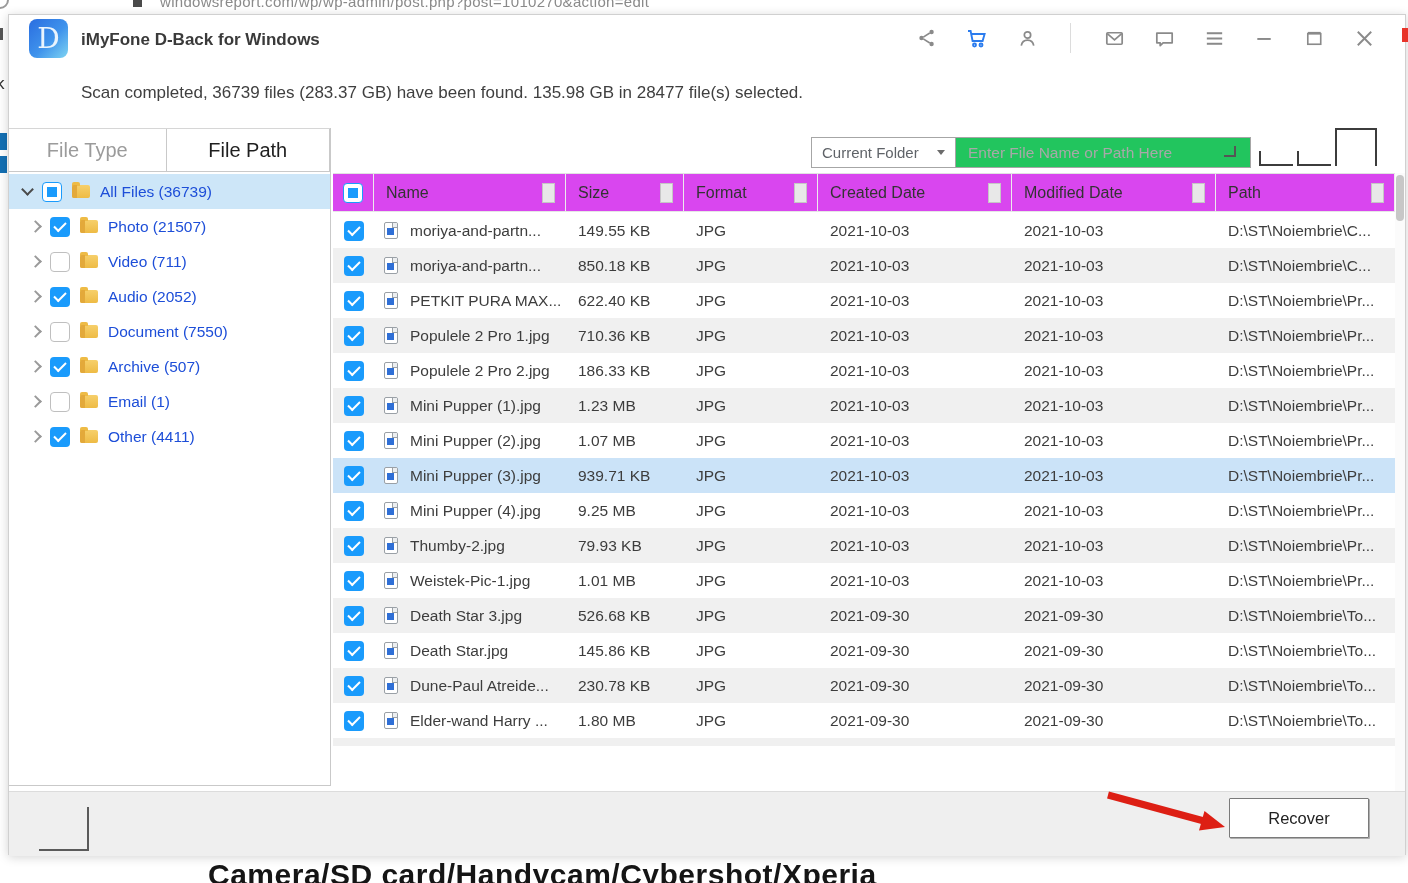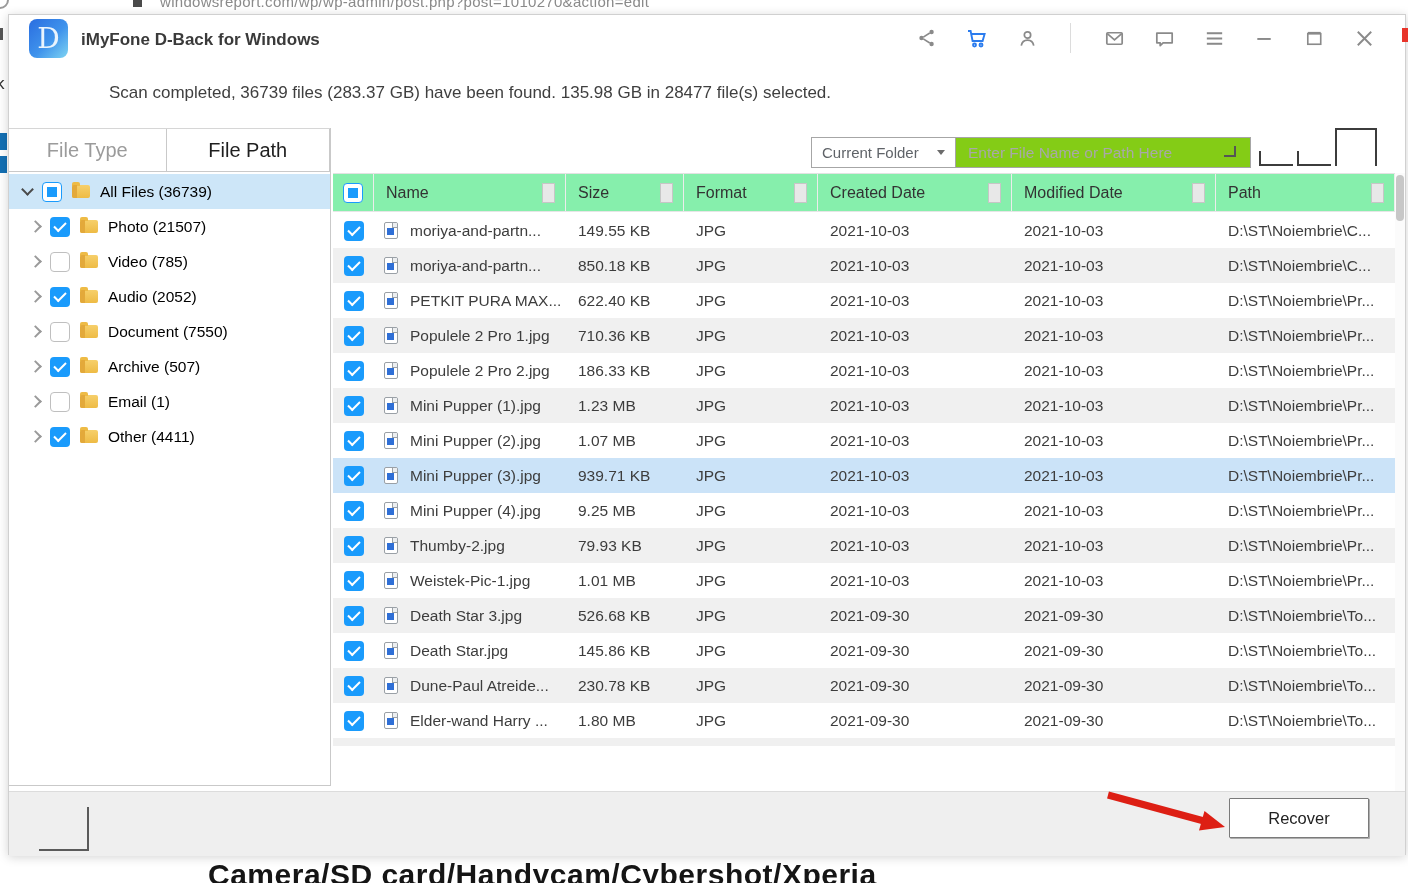--- a/index.html
+++ b/index.html
@@ -26,35 +26,35 @@
   .logo { position:absolute; left:20px; top:4px; width:39px; height:39px; border-radius:8px;
           background:linear-gradient(135deg,#2a6de0 0%, #3f93ec 55%, #7fd4f2 100%);
           display:flex; align-items:center; justify-content:center; }
   .logo span { font-family:"DejaVu Serif", serif; font-size:28px; color:#eaf4fd; line-height:1; }
   .win-title { position:absolute; left:72px; top:15px; font-size:17px; font-weight:600; color:#3a3a3a; }
   .tb-icons { position:absolute; right:28px; top:8px; display:flex; align-items:center; gap:24px; }
   .tb-btn { width:26px; height:26px; display:flex; align-items:center; justify-content:center; cursor:default; }
   .tb-divider { width:1px; height:30px; background:#dcdcdc; margin:0 6px; }
 
   
-  .status-msg { position:absolute; left:72px; top:68px; font-size:17px; color:#3f3f3f;margin-left:28px; }
+  .status-msg { position:absolute; left:72px; top:68px; font-size:17px; color:#3f3f3f; }
 
   
   .left-panel { position:absolute; left:0; top:113px; width:322px; height:658px;
                 border-right:1px solid #c9c9c9; border-bottom:1px solid #c9c9c9; background:#fff; }
   .tabs { display:flex; height:44px; border-top:1px solid #d6d6d6; border-bottom:1px solid #c9c9c9; }
   .tab { display:flex; align-items:center; justify-content:center; font-size:20px; }
   .tab.inactive { width:157px; color:#9b9b9b; }
   .tab.active { width:165px; color:#1f1f1f; font-weight:500; border-left:1px solid #c9c9c9; border-right:1px solid #c9c9c9; }
 
   .tree { padding-top:2px; }
   .titem { display:flex; align-items:center; height:35px; gap:10px; }
   .titem.root { background:#cde6f8; padding-left:14px; }
   .titem.child { padding-left:22px; }
-  .tlabel { font-size:15.5px; color:#000000; }
+  .tlabel { font-size:15.5px; color:#1d4ed8; }
 
   .chev { width:9px; height:9px; border-right:2px solid #4a4a4a; border-bottom:2px solid #4a4a4a; display:inline-block; flex:none; }
   .chev.down { transform:rotate(45deg); margin-top:-5px; }
   .chev.right { transform:rotate(-45deg); border-color:#9a9a9a; }
 
   .cb { display:inline-block; width:20px; height:20px; border-radius:4px; position:relative; flex:none; }
   .cb.checked { background:#1a9bfc; }
   .cb.checked::after { content:""; position:absolute; left:4px; top:5px; width:10px; height:5px;
                        border-left:2px solid #fff; border-bottom:2px solid #fff; transform:rotate(-45deg); }
   .cb.unchecked { background:#fff; border:1px solid #bfbfbf; }
@@ -63,35 +63,35 @@
 
   .folder { width:18px; height:13px; background:linear-gradient(#f6cf6a,#eebb45); border-radius:2px; position:relative; display:inline-block; flex:none; }
   .folder::before { content:""; position:absolute; top:-3px; left:0; width:8px; height:4px; background:#eebb45; border-radius:2px 2px 0 0; }
   .folder::after { content:""; position:absolute; top:0; left:0; width:5px; height:13px; background:#e3a93a; border-radius:2px 0 0 2px; }
 
   
   .scope { position:absolute; left:802px; top:122px; width:145px; height:31px; border:1px solid #a6a6a6;
            display:flex; align-items:center; padding:0 10px; color:#5f6368; font-size:15px; background:#fff; }
   .scope-caret { width:0; height:0; border-left:4.5px solid transparent; border-right:4.5px solid transparent;
                  border-top:5.5px solid #6b6b6b; margin-left:auto; }
-  .searchbox { position:absolute; left:946px; top:122px; width:296px; height:31px; border:1px solid #a6a6a6; background:#84cc16; }
+  .searchbox { position:absolute; left:946px; top:122px; width:296px; height:31px; border:1px solid #a6a6a6; background:#22c55e; }
   .searchbox input { position:absolute; left:0; top:0; width:100%; height:100%; border:none; outline:none;
                      padding:0 34px 0 12px; font-size:15.5px; color:#333; font-family:"Liberation Sans",sans-serif; background:transparent; }
   .searchbox input::placeholder { color:#a8a8a8; }
   .search-glyph { position:absolute; right:14px; top:8px; width:12px; height:11px;
                   border-right:2px solid #555; border-bottom:2px solid #555; }
 
   .glitchA { position:absolute; left:1250px; top:136px; width:34px; height:15px; border-left:2px solid #3c3c3c; border-bottom:2px solid #3c3c3c; }
   .glitchB { position:absolute; left:1288px; top:136px; width:34px; height:15px; border-left:2px solid #3c3c3c; border-bottom:2px solid #3c3c3c; }
   .glitchC { position:absolute; left:1326px; top:113px; width:42px; height:38px; border-top:2px solid #3c3c3c; border-left:2px solid #3c3c3c; border-right:2px solid #3c3c3c; }
   .glitch-corner { position:absolute; left:30px; top:792px; width:50px; height:44px; border-right:2px solid #5a5a5a; border-bottom:2px solid #5a5a5a; }
 
   
   .thead { position:absolute; left:324px; top:158px; width:1062px; height:39px; display:flex; align-items:center;
-           border-top:1px solid #e2e2e2; border-bottom:1px solid #e6e6e6; background:#86efac; }
+           border-top:1px solid #e2e2e2; border-bottom:1px solid #e6e6e6; background:#d946ef; }
   .hcell { display:flex; align-items:center; height:100%; border-right:1px solid #ececec; padding-left:12px; }
   .hlabel { font-size:16px; color:#333; }
   .hfilter { width:13px; height:20px; background:#e8e8e8; border:1px solid #c6c6c6; margin-left:auto; margin-right:10px; flex:none; }
   .c-cb { width:41px; flex:none; display:flex; align-items:center; justify-content:center; height:100%; }
   .c-name { width:192px; flex:none; } .c-size { width:118px; flex:none; } .c-format { width:134px; flex:none; }
   .c-created { width:194px; flex:none; } .c-modified { width:204px; flex:none; } .c-path { flex:1 1 auto; min-width:0;gap:6px; }
 
   .tbody { position:absolute; left:324px; top:198px; width:1062px; }
   .trow { display:flex; align-items:center; height:35px; background:#fff; }
   .trow.alt { background:#f0f0f0; }
@@ -222,21 +222,21 @@
             <div class="titem child">
     <span class="chev right"></span>
     <span class="cb checked"></span>
     <span class="folder"></span>
     <span class="tlabel">Photo (21507)</span>
   </div>
             <div class="titem child">
     <span class="chev right"></span>
     <span class="cb unchecked"></span>
     <span class="folder"></span>
-    <span class="tlabel">Video (785)</span>
+    <span class="tlabel">Video (711)</span>
   </div>
             <div class="titem child">
     <span class="chev right"></span>
     <span class="cb checked"></span>
     <span class="folder"></span>
     <span class="tlabel">Audio (2052)</span>
   </div>
             <div class="titem child">
     <span class="chev right"></span>
     <span class="cb unchecked"></span>

